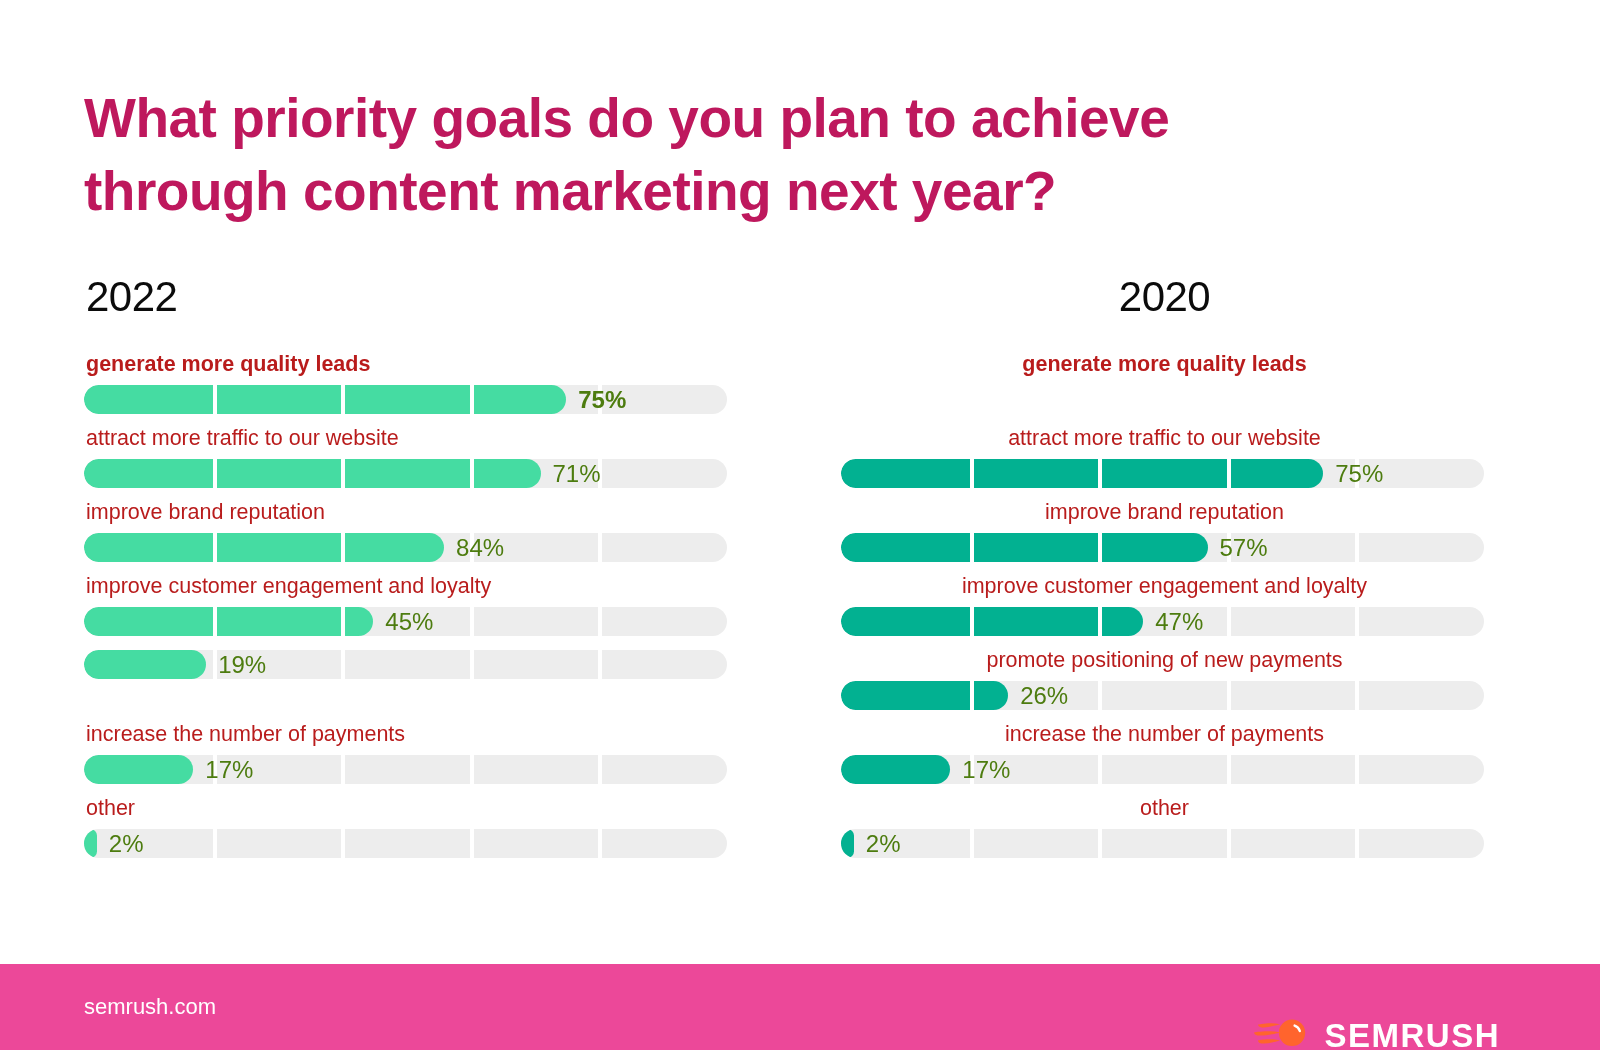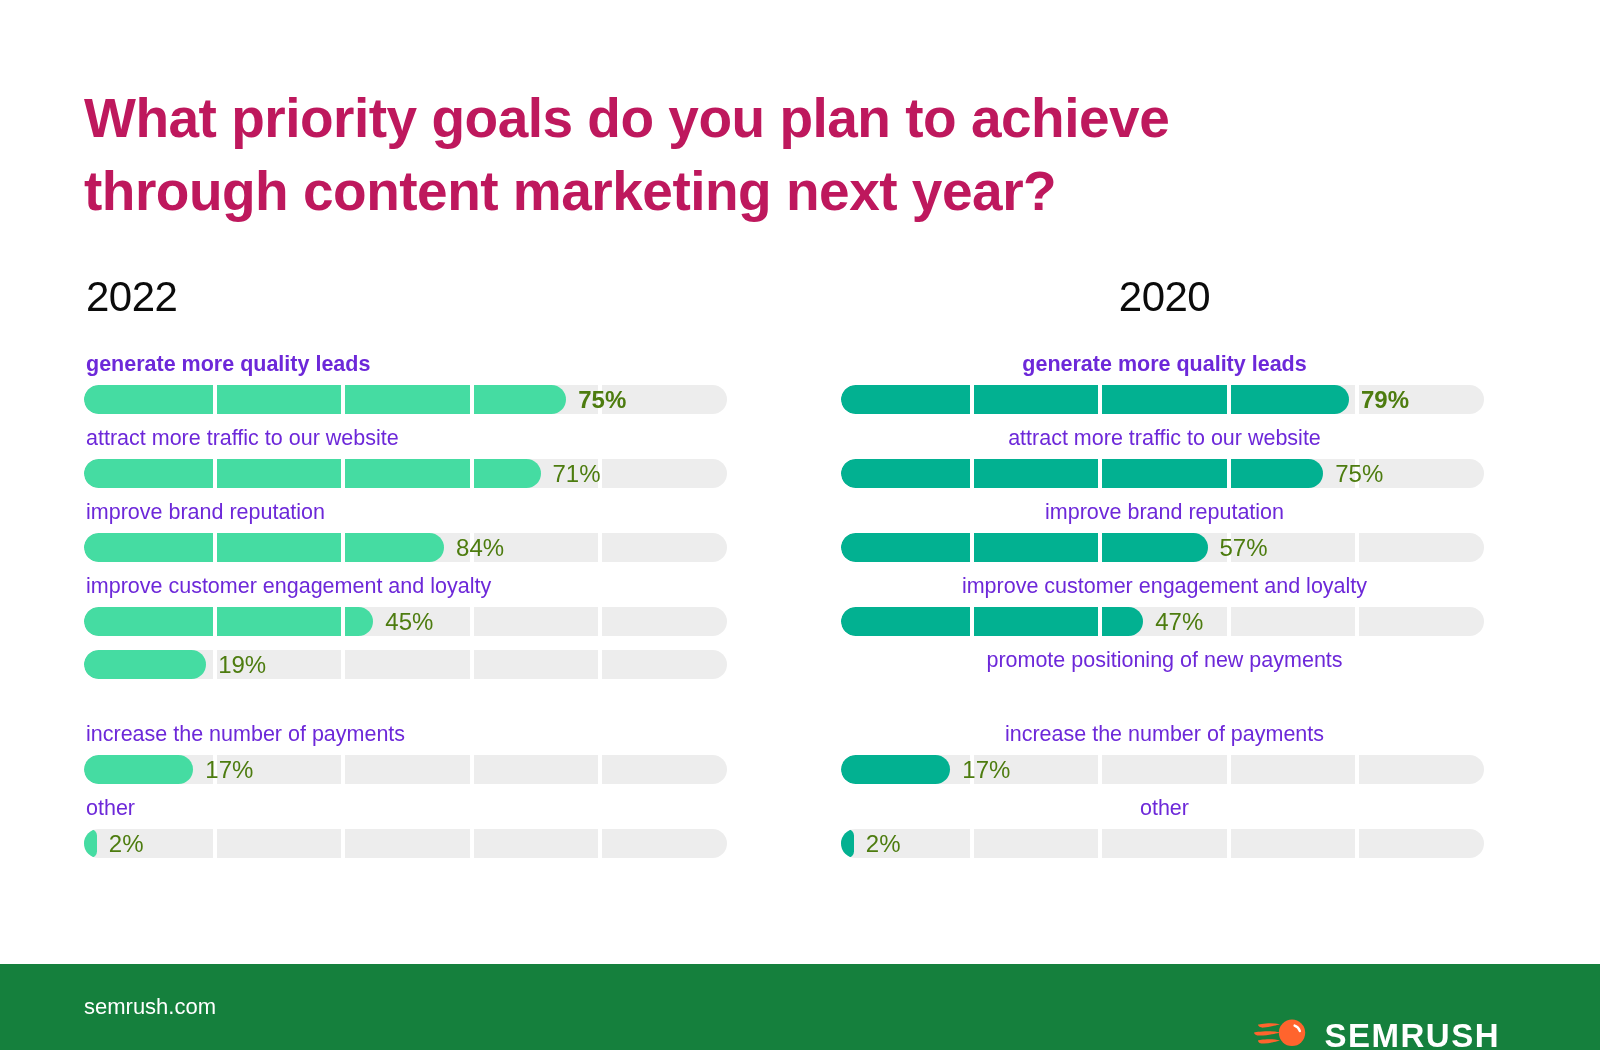--- a/index.html
+++ b/index.html
@@ -55,21 +55,21 @@
 
   .rows { position: relative; }
 
   .row {
     position: relative;
     height: 74px;
   }
 
   .row-label {
     font-size: 21.5px;
-    color: #6d28d9;
+    color: #b91c1c;
     line-height: 1;
     margin: 0 0 9px 2px;
     white-space: nowrap;
   }
   .row.first .row-label { font-weight: bold; }
 
   
   .track {
     position: relative;
     width: 643px;
@@ -112,21 +112,21 @@
   }
   .row.first .value { font-weight: bold; }
 
   
   .footer {
     position: absolute;
     left: 0;
     bottom: 0;
     width: 1600px;
     height: 86px;
-    background: #15803d;
+    background: #ec4899;
   }
   .footer-url {
     position: absolute;
     left: 84px;
     top: 50%;
     transform: translateY(-50%);
     font-size: 22px;
     color: #ffffff;
   }
   .footer-logo {
@@ -244,28 +244,20 @@
 
     </div>
   </div>
 
   <div class="col col-2020 c2020">
     <div class="col-heading">2020</div>
     <div class="rows">
 
       <div class="row first">
         <div class="row-label">generate more quality leads</div>
-        <div class="track">
-          <div class="fill" style="width:79%"></div>
-          <div class="divider d1"></div>
-          <div class="divider d2"></div>
-          <div class="divider d3"></div>
-          <div class="divider d4"></div>
-          <div class="value" style="left:calc(79% + 12px)">79%</div>
-        </div>
       </div>
 
       <div class="row">
         <div class="row-label">attract more traffic to our website</div>
         <div class="track">
           <div class="fill" style="width:75%"></div>
           <div class="divider d1"></div>
           <div class="divider d2"></div>
           <div class="divider d3"></div>
           <div class="divider d4"></div>
@@ -292,20 +284,28 @@
           <div class="divider d1"></div>
           <div class="divider d2"></div>
           <div class="divider d3"></div>
           <div class="divider d4"></div>
           <div class="value" style="left:calc(47% + 12px)">47%</div>
         </div>
       </div>
 
       <div class="row">
         <div class="row-label">promote positioning of new payments</div>
+        <div class="track">
+          <div class="fill" style="width:26%"></div>
+          <div class="divider d1"></div>
+          <div class="divider d2"></div>
+          <div class="divider d3"></div>
+          <div class="divider d4"></div>
+          <div class="value" style="left:calc(26% + 12px)">26%</div>
+        </div>
       </div>
 
       <div class="row">
         <div class="row-label">increase the number of payments</div>
         <div class="track">
           <div class="fill" style="width:17%"></div>
           <div class="divider d1"></div>
           <div class="divider d2"></div>
           <div class="divider d3"></div>
           <div class="divider d4"></div>

